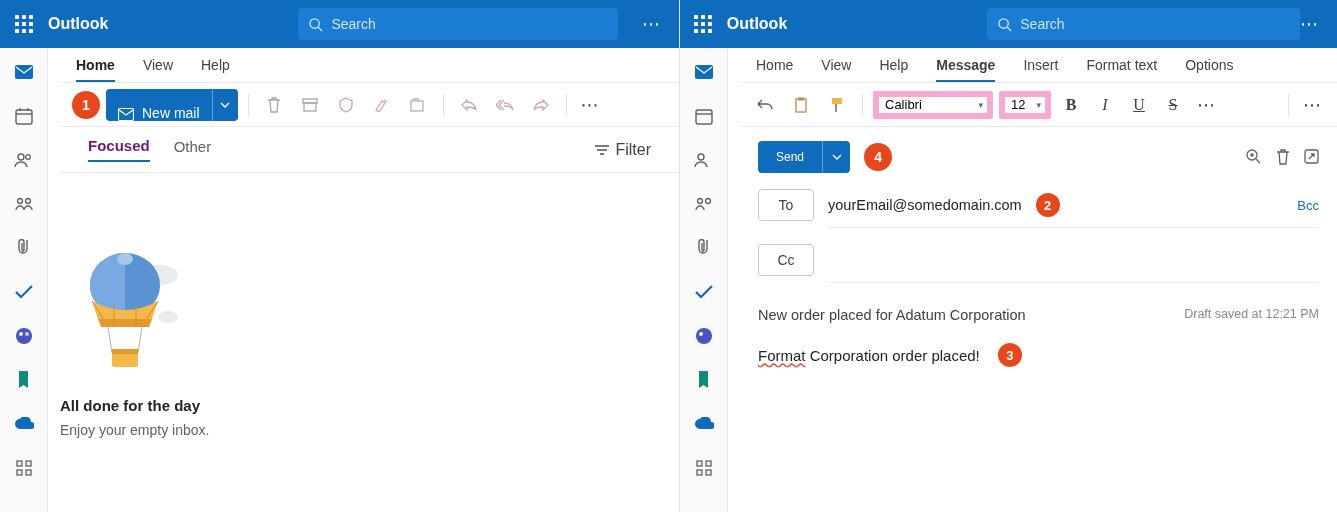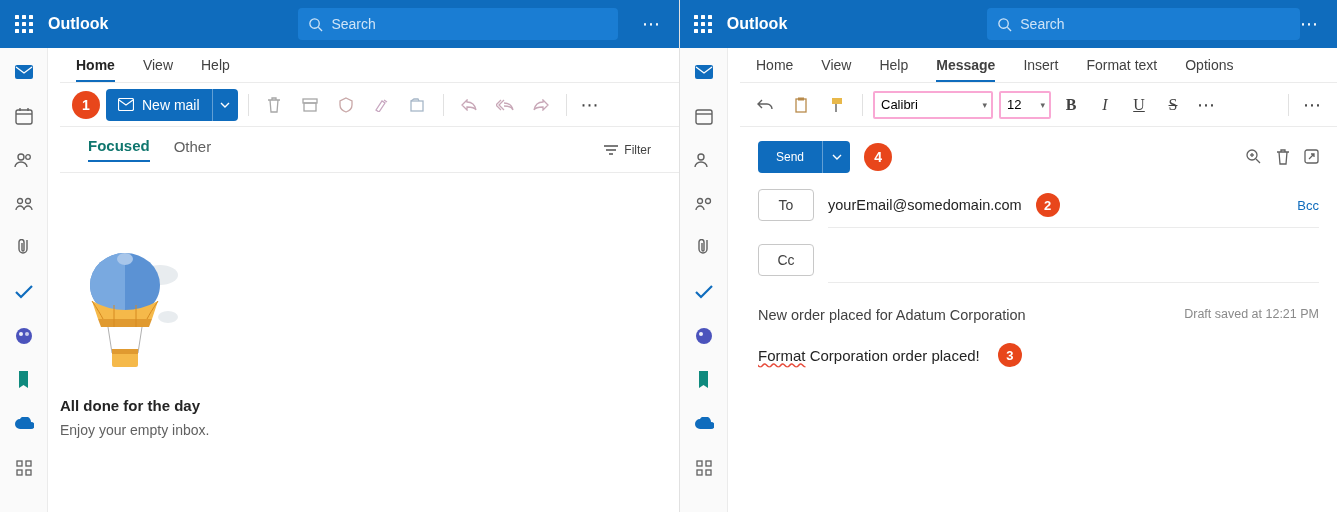--- a/index.html
+++ b/index.html
@@ -27,37 +27,37 @@
   
   .tabs{ display:flex; gap:28px; padding:9px 16px 0 16px; border-bottom:1px solid #ebebeb; height:35px; }
   .tab{ font-size:14px; color:#424242; padding-bottom:8px; cursor:pointer;}
   .tab.active{ color:#242424; border-bottom:2px solid #0f6cbd; font-weight:600;}
   .tab.activeR{ font-weight:600; border-bottom:2px solid #0f6cbd;}
   
   .toolbar{ display:flex; align-items:center; padding:6px 12px; border-bottom:1px solid #ebebeb; gap:6px; height:44px;}
   .badge{ width:28px;height:28px; background:#e8461b; color:#fff; border-radius:50%; display:flex; align-items:center; justify-content:center; font-weight:700; font-size:14px;}
   .badge.sm{width:24px;height:24px;font-size:13px;}
   .newmail{ display:flex; height:32px; }
-  .newmail .main{ background:#0f6cbd; color:#fff; display:flex; align-items:center; padding:0 12px; border-radius:4px 0 0 4px; gap:8px; font-size:14px;}
+  .newmail .main{ background:#0f6cbd; color:#fff; display:flex; align-items:flex-end; padding:0 12px; border-radius:4px 0 0 4px; gap:8px; font-size:14px;}
   .newmail .split{ background:#0f6cbd; border-left:1px solid rgba(255,255,255,.35); width:26px; display:flex;align-items:center;justify-content:center;border-radius:0 4px 4px 0;}
   .tbtn{ width:30px;height:30px; display:flex; align-items:center; justify-content:center; color:#a7a7a7; border-radius:4px;}
   .sep{ width:1px; height:22px; background:#e1e1e1; margin:0 4px;}
   .more{ color:#424242; font-size:18px; letter-spacing:2px; padding:0 4px;}
   
   .focusbar{ display:flex; align-items:center; padding:10px 28px; border-bottom:1px solid #ebebeb;}
   .ftab{ font-size:15px; color:#616161; margin-right:24px; padding-bottom:6px; cursor:pointer;}
-  .ftab.active{ color:#0f766e; font-weight:600; border-bottom:2px solid #0f6cbd;}
-  .filter{ margin-left:auto; color:#424242; font-size:12px; display:flex; align-items:center; gap:6px;}
+  .ftab.active{ color:#701a75; font-weight:600; border-bottom:2px solid #0f6cbd;}
+  .filter{ margin-left:auto; color:#424242; font-size:16px; display:flex; align-items:center; gap:6px;}
   
   .empty{ flex:1; display:flex; flex-direction:column; align-items:flex-start; padding-top:72px;}
   .empty h3{ font-size:15px; font-weight:600; color:#242424; margin-top:22px;}
   .empty p{ font-size:14px; color:#616161; margin-top:8px;}
   
   .fmtbar{ display:flex; align-items:center; padding:6px 10px; gap:6px; border-bottom:1px solid #ebebeb; height:44px;}
-  .sel{ height:28px; border:2px solid #f9a8d4; background:#fff; font-size:13px; padding:0 20px 0 6px; position:relative; display:flex; align-items:center; border-radius:2px;}
+  .sel{ height:28px; border:6px solid #f9a8d4; background:#fff; font-size:13px; padding:0 20px 0 6px; position:relative; display:flex; align-items:center; border-radius:2px;}
   .sel.font{ width:120px;}
   .sel.size{ width:52px;}
   .sel::after{content:"▾"; position:absolute; right:4px; font-size:9px; color:#666;}
   .fmtbtn{ width:28px; height:28px; display:flex; align-items:center; justify-content:center; color:#424242; font-family:"Times New Roman",serif;}
   .fmtbtn.b{ font-weight:700;}
   .fmtbtn.i{ font-style:italic;}
   .fmtbtn.u{ text-decoration:underline;}
   .fmtbtn.s{ text-decoration:line-through;}
   
   .compose{ padding:14px 18px; flex:1; display:flex; flex-direction:column;}

